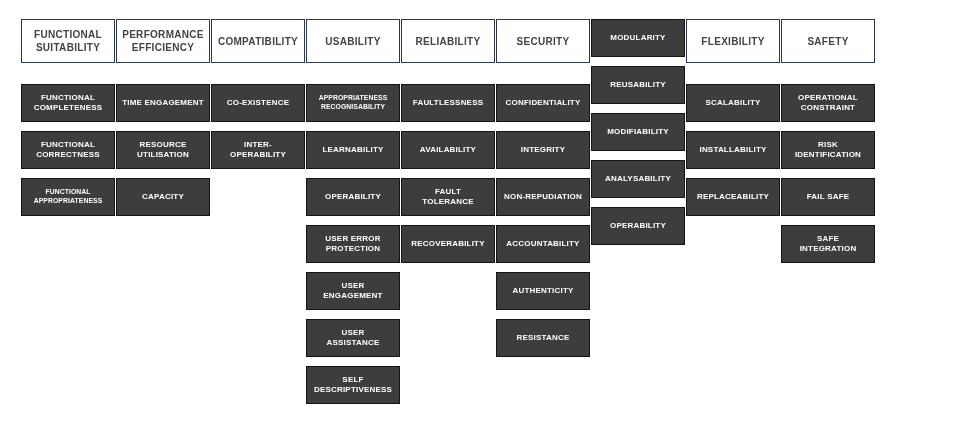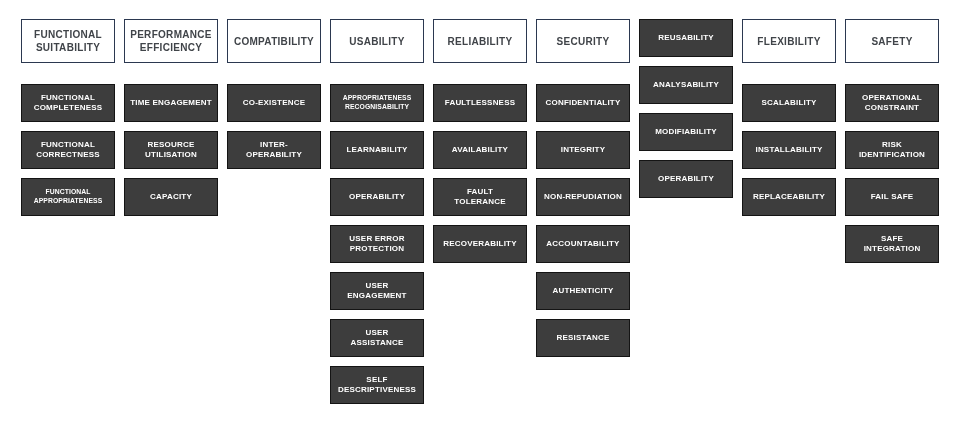--- a/index.html
+++ b/index.html
@@ -4,21 +4,21 @@
 <style>
   * { margin: 0; padding: 0; box-sizing: border-box; }
   html, body {
     width: 960px; height: 426px;
     background: #ffffff;
     font-family: "Liberation Sans", sans-serif;
     overflow: hidden;
   }
   .board {
     display: flex;
-    gap: 9px;
+    gap: 1px;
     padding: 19px 21px 0 21px;
   }
   .col {
     width: 94px;
     flex: 0 0 94px;
     display: flex;
     flex-direction: column;
   }
   .cat-header {
     height: 44px;
@@ -186,27 +186,30 @@
     <div class="item">
         <span>AUTHENTICITY</span>
       </div>
     <div class="item">
         <span>RESISTANCE</span>
       </div>
   </div>
 
   <div class="col">
     <div class="item">
+        <span>MODULARITY</span>
+      </div>
+    <div class="item">
         <span>REUSABILITY</span>
       </div>
     <div class="item">
+        <span>MODIFIABILITY</span>
+      </div>
+    <div class="item">
         <span>ANALYSABILITY</span>
-      </div>
-    <div class="item">
-        <span>MODIFIABILITY</span>
       </div>
     <div class="item">
         <span>OPERABILITY</span>
       </div>
   </div>
 
   <div class="col">
     <div class="cat-header">
         <span>FLEXIBILITY</span>
       </div>

